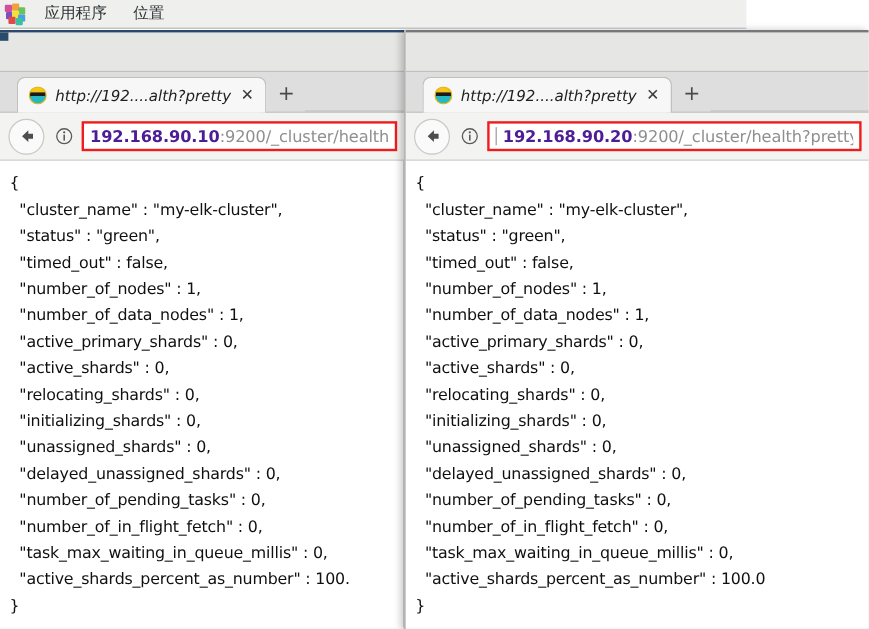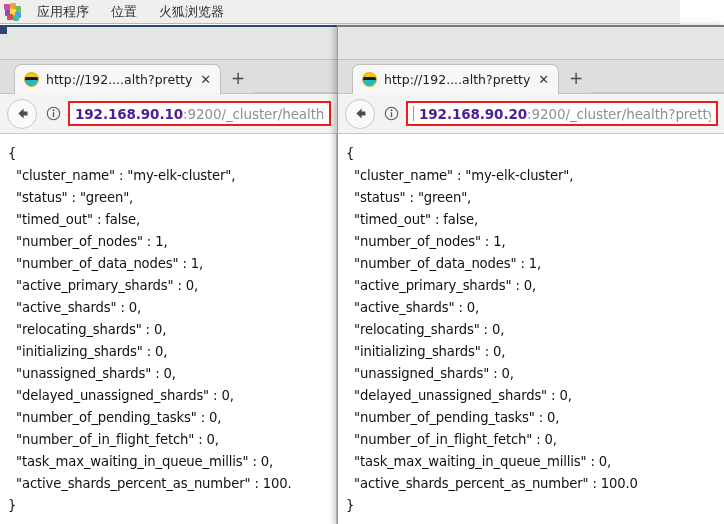--- a/index.html
+++ b/index.html
@@ -12,21 +12,21 @@
     background: #ffffff;
     font-family: "DejaVu Sans", "Liberation Sans", sans-serif;
     overflow: hidden;
     position: relative;
   }
 
   
   #desktop-panel {
     position: absolute;
     left: 0; top: 0;
-    width: 680px; height: 24px;
+    width: 622px; height: 24px;
     background: #efefee;
     border-bottom: 1px solid #b8b8b4;
     display: flex;
     align-items: center;
     box-sizing: border-box;
     z-index: 40;
   }
   .panel-logo {
     width: 17px; height: 17px;
     margin-left: 4px; margin-right: 5px;
@@ -100,20 +100,21 @@
   
   .tabstrip {
     height: 34px;
     background: #dedede;
     position: relative;
     display: flex;
     align-items: flex-end;
     box-sizing: border-box;
     padding-left: 14px;
     border-bottom: 1px solid #c4c4c0;
+    font-style: italic;
   }
   .tab {
     height: 30px;
     background: #f7f7f7;
     border: 1px solid #c0c0bc;
     border-bottom: none;
     border-radius: 7px 7px 0 0;
     display: flex;
     align-items: center;
     padding: 0 7px 0 9px;
@@ -270,21 +271,20 @@
       <i class="pl2"></i>
       <i class="pl3"></i>
       <i class="pl4"></i>
     <i class="pl5"></i>
       <i class="pl6"></i>
       <i class="pl7"></i>
       <i class="pl8"></i>
   </div>
   <div class="panel-menu">应用程序</div>
   <div class="panel-menu">位置</div>
-  <div class="panel-menu">火狐浏览器</div>
 </div>
 
 <div class="browser-window" id="window-left">
   <div class="titlebar">
     <div class="titlebar-corner"></div>
   </div>
 
   <div class="tabstrip">
     <div class="tab">
       <span class="favicon">

